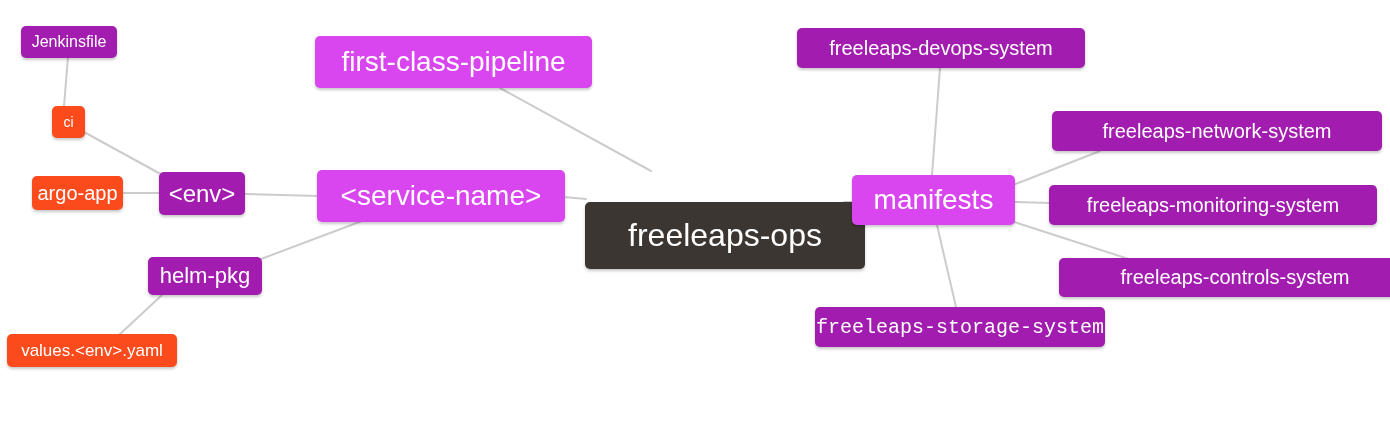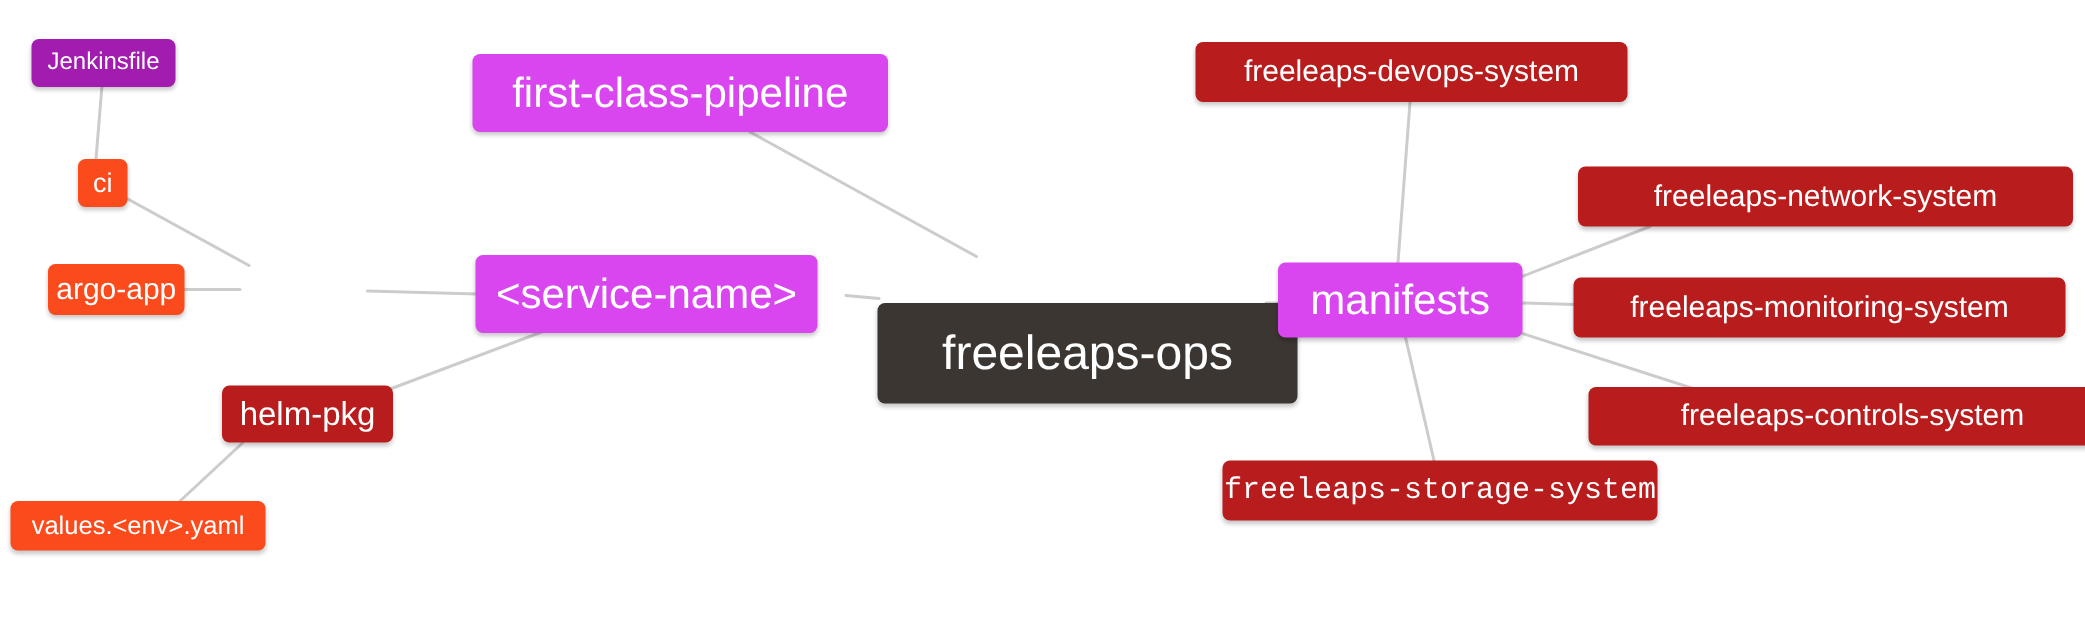--- a/index.html
+++ b/index.html
@@ -28,21 +28,21 @@
     justify-content: center;
     box-sizing: border-box;
     border-radius: 5px;
     color: #ffffff;
     white-space: nowrap;
     box-shadow: 0 2px 3px rgba(0,0,0,0.22);
     cursor: pointer;
     padding: 0 6px;
   }
   .node.blue   { background: #d946ef; }
-  .node.green  { background: #b91c1c; }
+  .node.green  { background: #a21caf; }
   .node.orange { background: #a21caf; }
   .node.red    { background: #fb4a1c; }
   .node.dark   { background: #3b3632; }
 </style>
 </head>
 <body>
 
 <div id="canvas">
 
   <svg id="edges" viewBox="0 0 1390 421" xmlns="http://www.w3.org/2000/svg">
@@ -59,34 +59,37 @@
     <line x1="1013" y1="185" x2="1100" y2="151"></line>
     <line x1="1014" y1="202" x2="1050" y2="203"></line>
     <line x1="1014" y1="222" x2="1135" y2="261"></line>
     <line x1="937" y1="225" x2="956" y2="307"></line>
   </svg>
 
   <div class="node orange" style="left:21px; top:26px; width:96px; height:32px; font-size:16px;">
     <span>Jenkinsfile</span>
   </div>
 
-  <div class="node red" style="left:52px; top:106px; width:33px; height:32px; font-size:18px;">
+  <div class="node red" style="left:52px; top:106px; width:33px; height:32px; font-size:14px;">
     <span>ci</span>
   </div>
 
   <div class="node red" style="left:32px; top:176px; width:91px; height:34px; font-size:20px;">
     <span>argo-app</span>
   </div>
 
+  <div class="node green" style="left:159px; top:172px; width:86px; height:43px; font-size:24px;">
+    <span>&lt;env&gt;</span>
+  </div>
 
   <div class="node blue" style="left:315px; top:36px; width:277px; height:52px; font-size:28px;">
     <span>first-class-pipeline</span>
   </div>
 
-  <div class="node blue" style="left:317px; top:170px; width:228px; height:52px; font-size:28px;">
+  <div class="node blue" style="left:317px; top:170px; width:248px; height:52px; font-size:28px;">
     <span>&lt;service-name&gt;</span>
   </div>
 
   <div class="node dark" style="left:585px; top:170px; width:280px; height:67px; font-size:32px;margin-top:32px;">
     <span>freeleaps-ops</span>
   </div>
 
   <div class="node blue" style="left:852px; top:175px; width:163px; height:50px; font-size:28px;">
     <span>manifests</span>
   </div>

